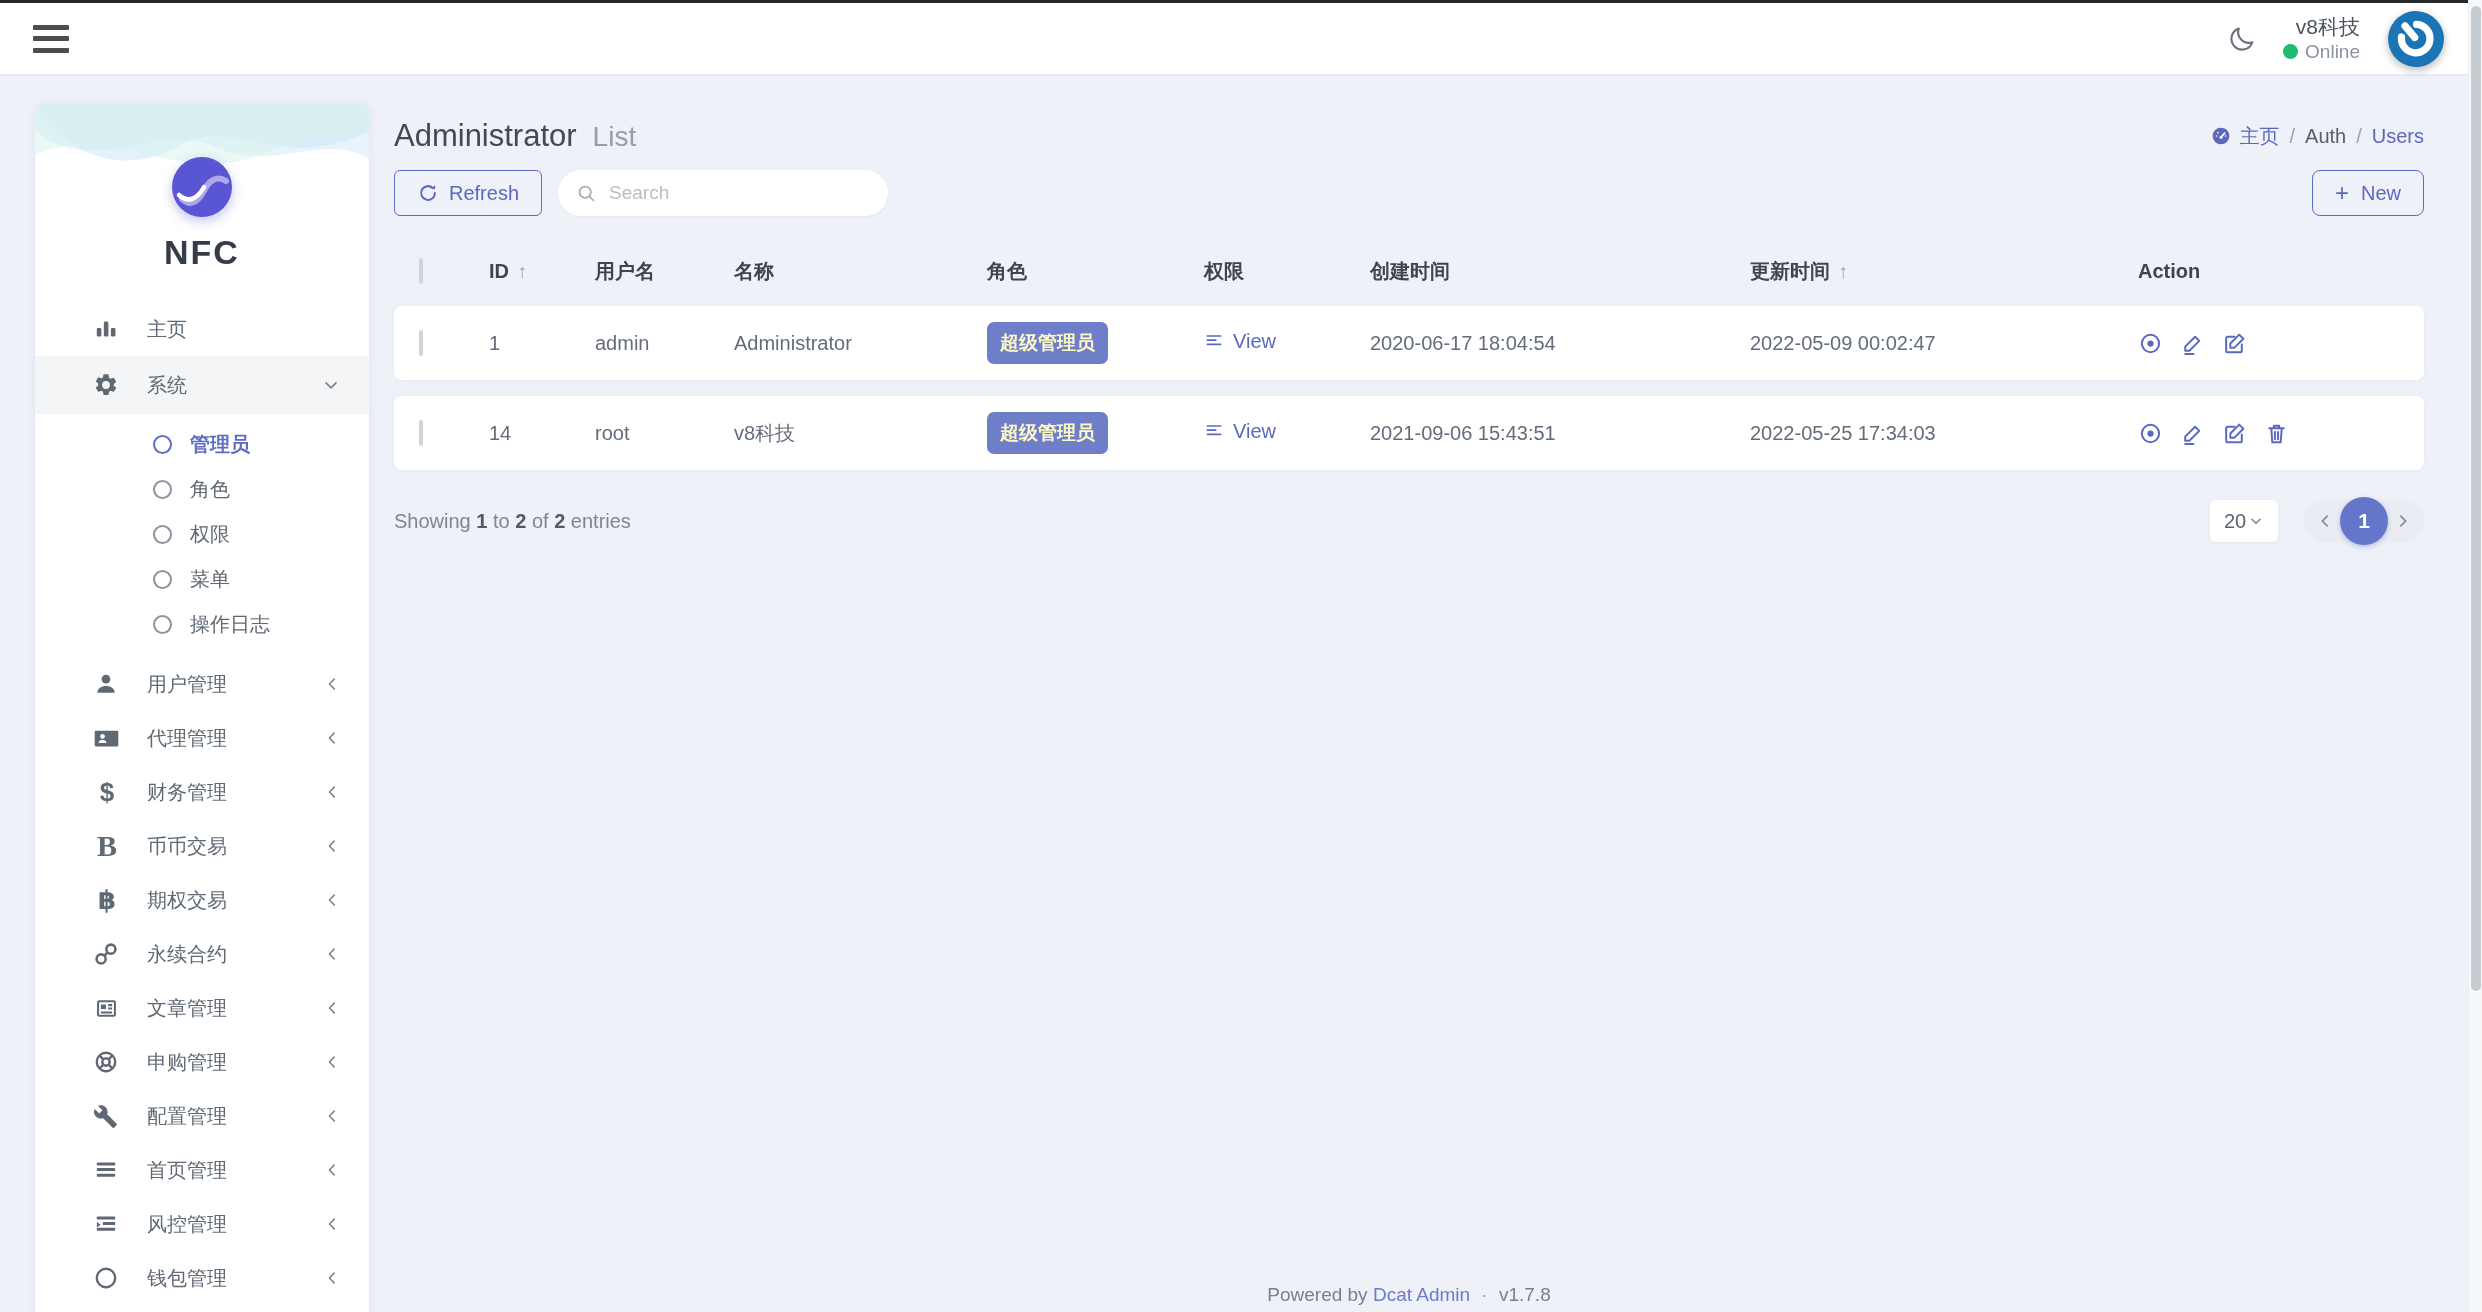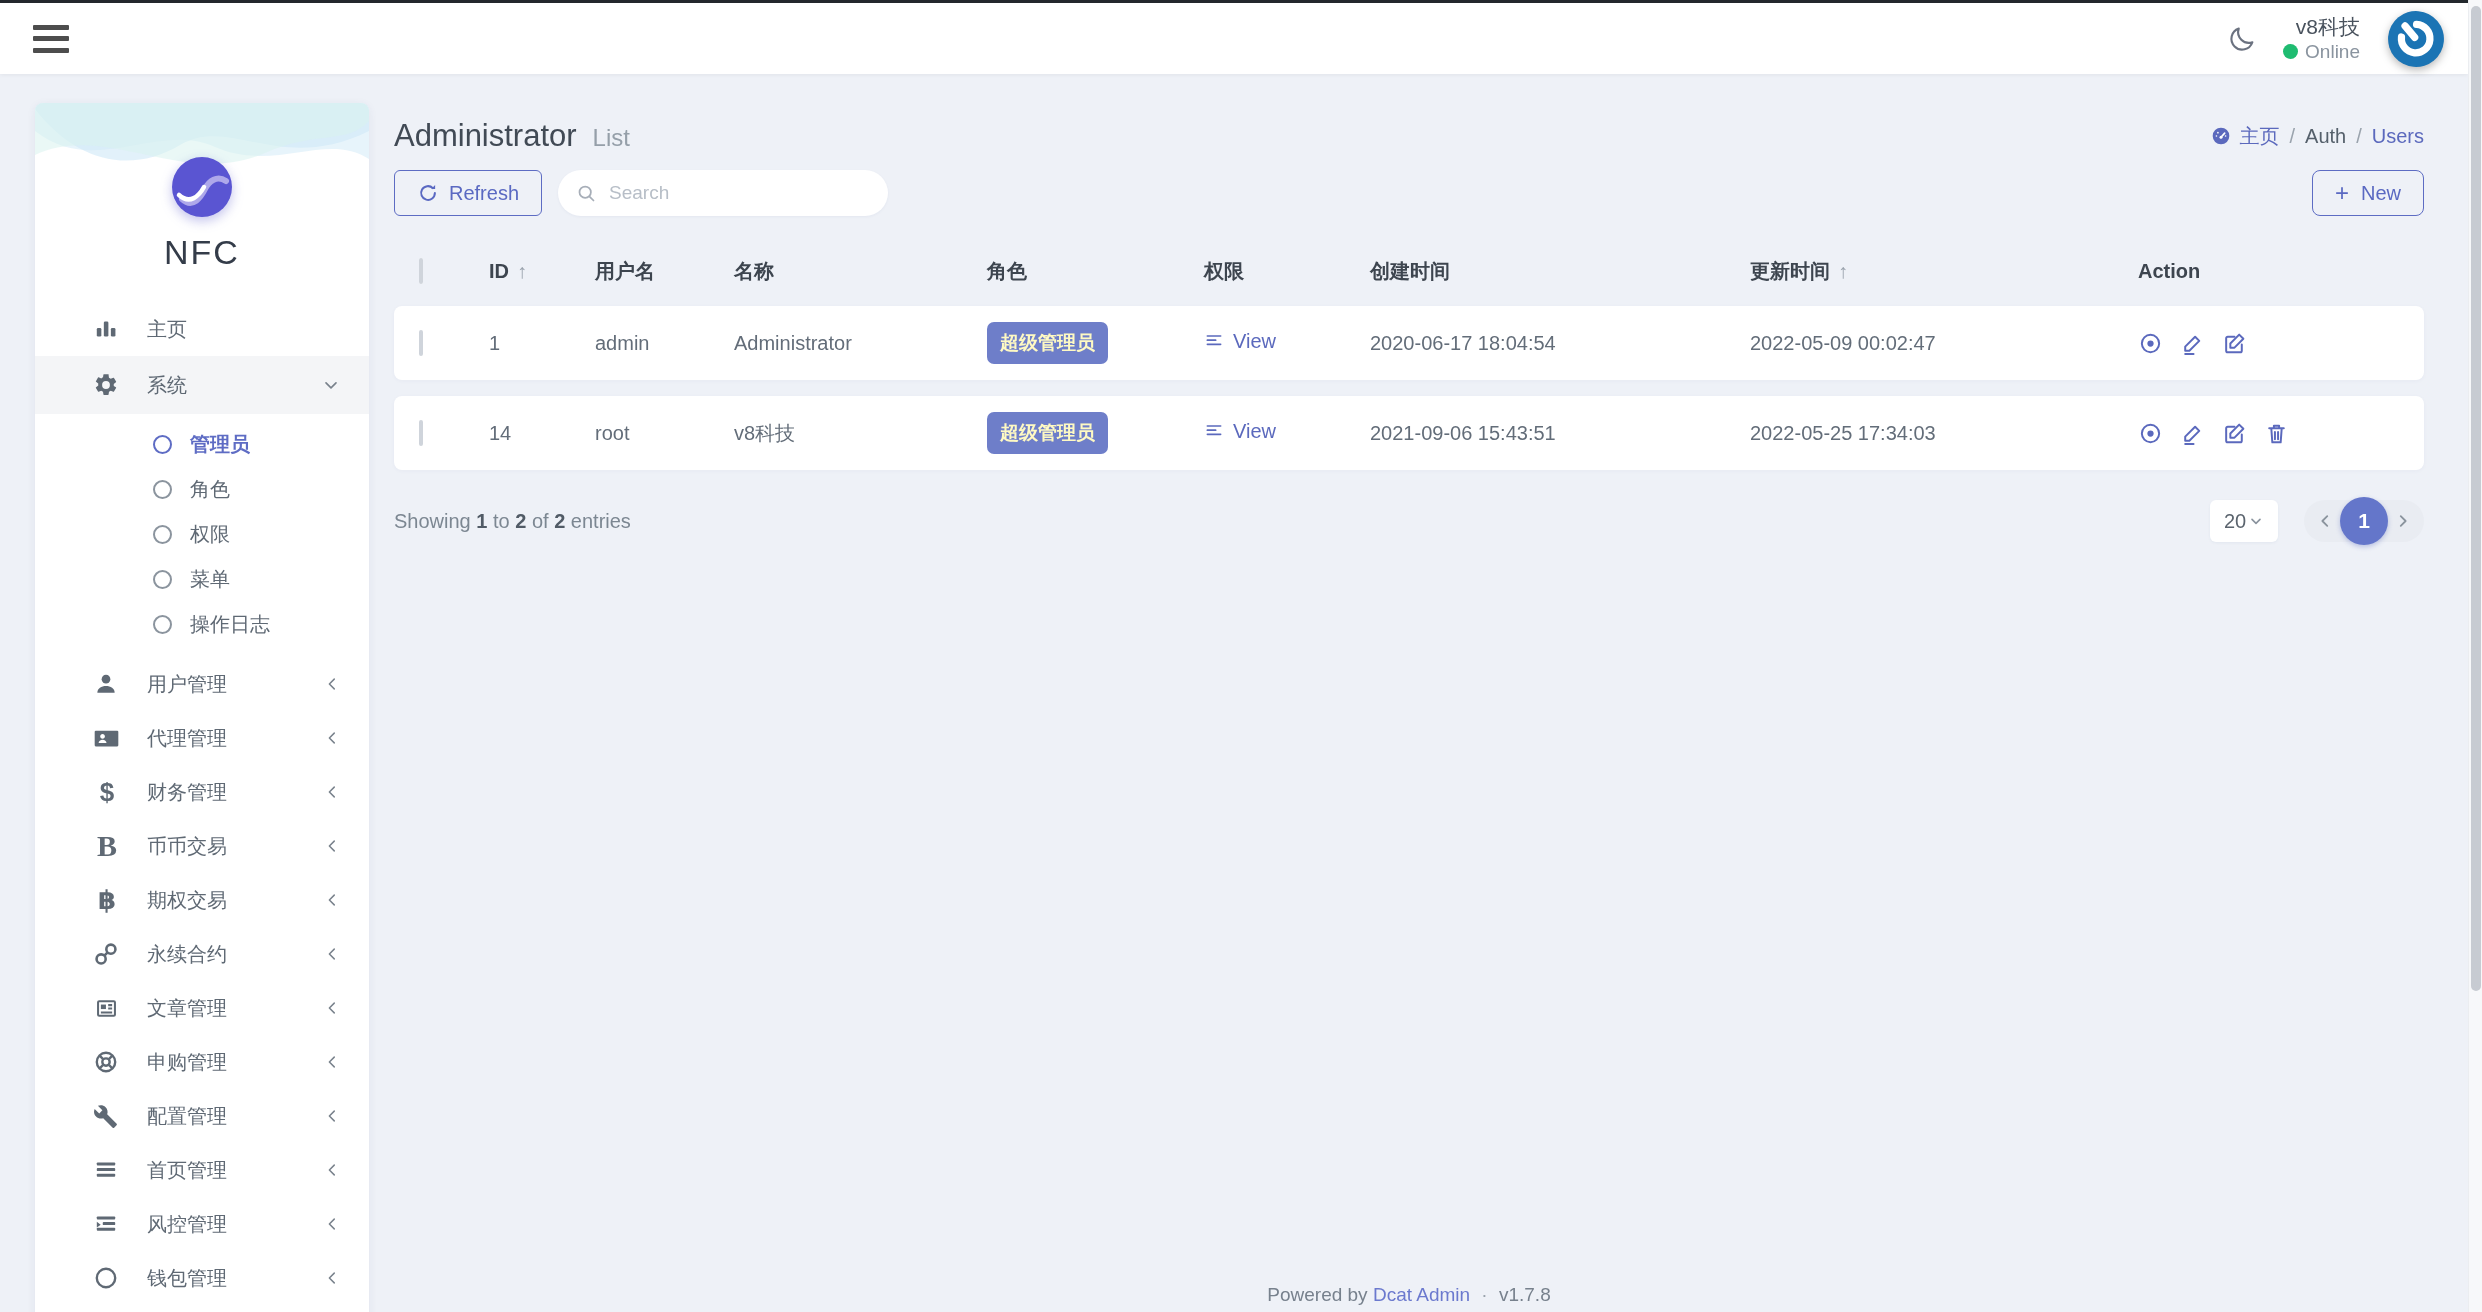--- a/index.html
+++ b/index.html
@@ -23,42 +23,42 @@
 
   
   .scrollbar { position:absolute; top:0; right:0; bottom:0; width:14px; background:#f7f8fa; border-left:1px solid #ebedf0; z-index:30; }
   .scroll-thumb { position:absolute; top:6px; left:2px; width:10px; height:985px; background:#c7cbd2; border-radius:6px; }
 
   
   .sidebar { position:absolute; top:103px; left:35px; width:334px; bottom:-10px; background:#fff;
              border-radius:8px 8px 0 0; box-shadow:0 2px 10px rgba(40,60,120,.07); overflow:hidden; z-index:10; }
   .side-wave { position:absolute; top:0; left:0; }
   .side-logo { position:relative; margin:52px auto 0; width:64px; height:64px; filter:drop-shadow(0 4px 6px rgba(80,80,200,.35)); }
-  .side-brand { position:relative; text-align:center; margin-top:14px; font-size:34px; font-weight:400; letter-spacing:2px; color:#343c49; }
+  .side-brand { position:relative; text-align:center; margin-top:14px; font-size:34px; font-weight:700; letter-spacing:2px; color:#343c49; }
   .menu { position:relative; margin-top:30px; }
   .m-item { height:54px; display:flex; align-items:center; padding:0 28px 0 58px; color:#5f6974; cursor:pointer; }
   .m-item .mi-ico { width:40px; display:flex; justify-content:flex-start; color:#5f6974; flex:0 0 40px; }
   .m-item .mi-label { flex:1; font-size:20px; padding-left:14px; }
   .m-item .mi-caret { color:#79828c; }
   .m-item.active-parent { background:#f4f5f7; height:58px; }
   .txt-ico { font-size:26px; font-weight:600; width:28px; text-align:center; color:#5f6974; }
   .serif-b { font-family:"Liberation Serif","DejaVu Serif",serif; font-size:30px; font-weight:700; }
   .submenu { padding:8px 0 10px; }
   .s-item { height:45px; display:flex; align-items:center; padding-left:118px; cursor:pointer; color:#5f6974; }
   .s-item .ring { width:19px; height:19px; border:2px solid #8b949e; border-radius:50%; flex:0 0 19px; }
   .s-item .s-label { padding-left:18px; font-size:20px; }
   .s-item.active { color:#5e6cc4; font-weight:700; }
   .s-item.active .ring { border-color:#5e6cc4; }
 
   
   .main { position:absolute; top:103px; left:394px; right:58px; bottom:0; }
   .page-header { margin-top:15px; display:flex; justify-content:space-between; align-items:center; }
   .title-wrap { display:flex; align-items:baseline; gap:16px; }
   .page-title { font-size:31px; color:#414a55; font-weight:500; }
-  .page-subtitle { font-size:24px; color:#959fa9; }
+  .page-subtitle { font-size:28px; color:#959fa9; }
   .breadcrumb { display:flex; align-items:center; gap:10px; font-size:20px; }
   .breadcrumb .bc-link { color:#5b69bd; cursor:pointer; display:flex; align-items:center; gap:8px; }
   .breadcrumb .bc-sep { color:#9aa3ad; }
   .breadcrumb .bc-plain { color:#55606b; }
 
   .toolbar { margin-top:16px; display:flex; justify-content:space-between; align-items:center; }
   .tb-left { display:flex; align-items:center; gap:16px; }
   .btn-outline { height:46px; display:inline-flex; align-items:center; gap:10px; padding:8px 22px;
                  border:1.5px solid #5d6cc3; border-radius:6px; color:#5a69c2; font-size:20px; cursor:pointer; background:transparent; }
   .btn-new { border-radius:8px; gap:12px; }

